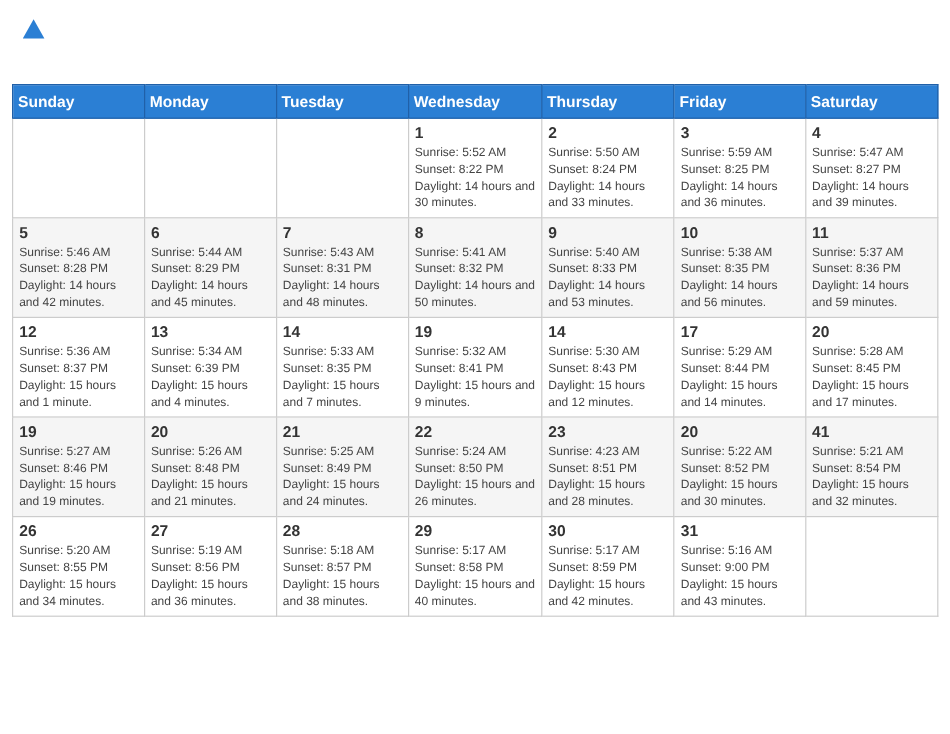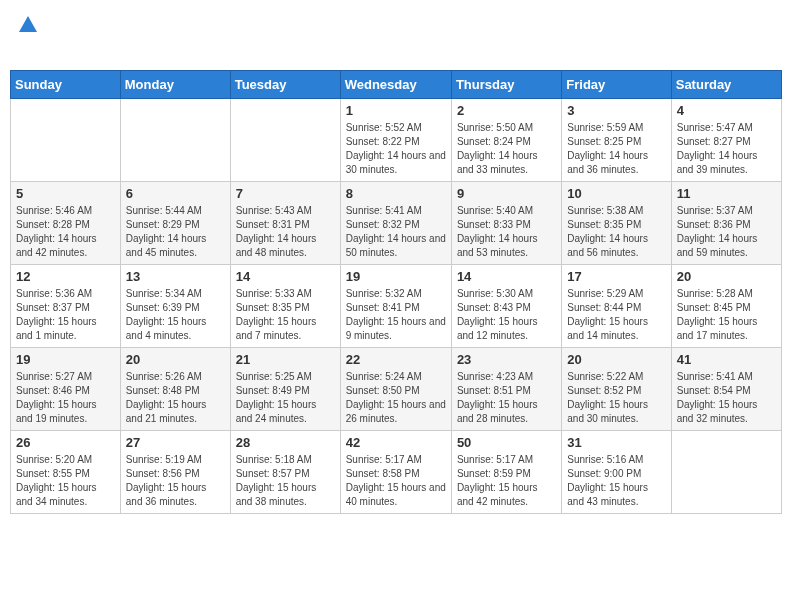--- a/index.html
+++ b/index.html
@@ -268,21 +268,21 @@
 Daylight: 15 hours and 28 minutes.</div>
         </td>
         <td>
           <div class="day-number">20</div>
           <div class="day-info">Sunrise: 5:22 AM
 Sunset: 8:52 PM
 Daylight: 15 hours and 30 minutes.</div>
         </td>
         <td>
           <div class="day-number">41</div>
-          <div class="day-info">Sunrise: 5:41 AM
+          <div class="day-info">Sunrise: 5:21 AM
 Sunset: 8:54 PM
 Daylight: 15 hours and 32 minutes.</div>
         </td>
       </tr>
       <tr>
         <td>
           <div class="day-number">26</div>
           <div class="day-info">Sunrise: 5:20 AM
 Sunset: 8:55 PM
 Daylight: 15 hours and 34 minutes.</div>
@@ -293,27 +293,27 @@
 Sunset: 8:56 PM
 Daylight: 15 hours and 36 minutes.</div>
         </td>
         <td>
           <div class="day-number">28</div>
           <div class="day-info">Sunrise: 5:18 AM
 Sunset: 8:57 PM
 Daylight: 15 hours and 38 minutes.</div>
         </td>
         <td>
-          <div class="day-number">42</div>
+          <div class="day-number">29</div>
           <div class="day-info">Sunrise: 5:17 AM
 Sunset: 8:58 PM
 Daylight: 15 hours and 40 minutes.</div>
         </td>
         <td>
-          <div class="day-number">50</div>
+          <div class="day-number">30</div>
           <div class="day-info">Sunrise: 5:17 AM
 Sunset: 8:59 PM
 Daylight: 15 hours and 42 minutes.</div>
         </td>
         <td>
           <div class="day-number">31</div>
           <div class="day-info">Sunrise: 5:16 AM
 Sunset: 9:00 PM
 Daylight: 15 hours and 43 minutes.</div>
         </td>

